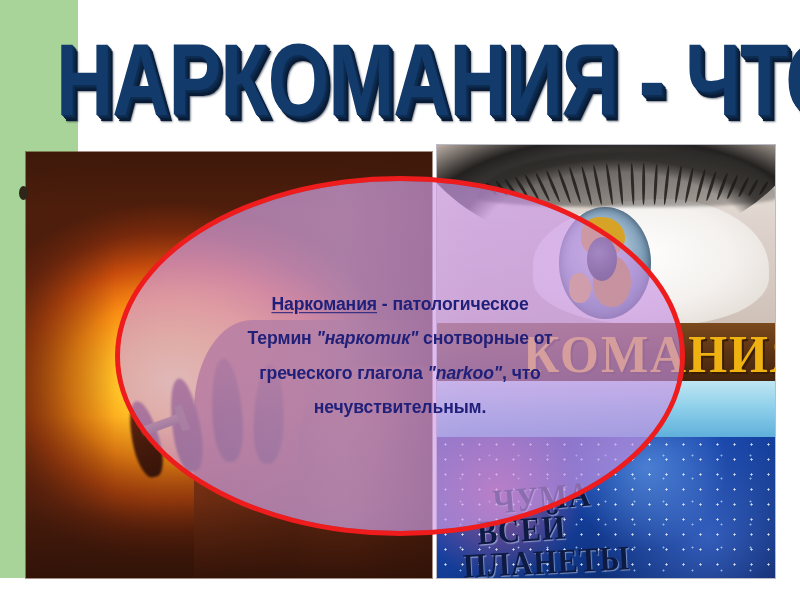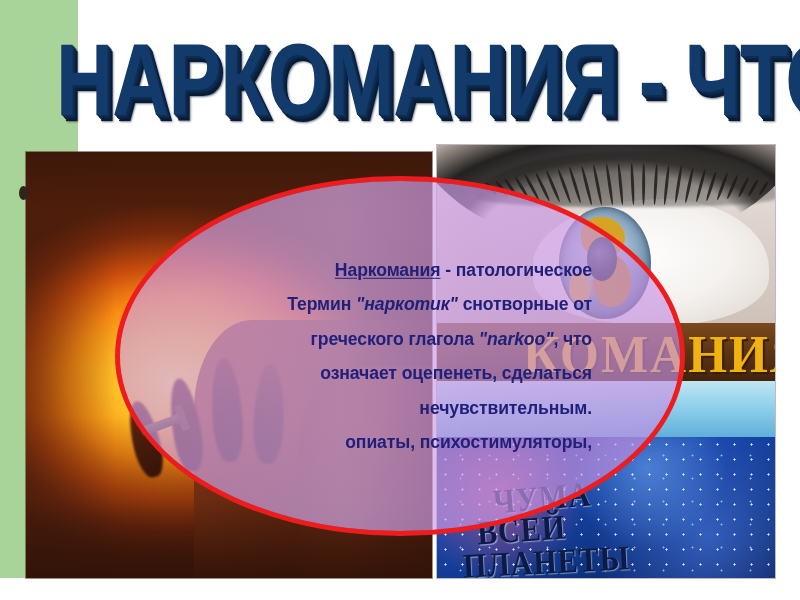--- a/index.html
+++ b/index.html
@@ -317,21 +317,21 @@
     text-align: center;
     font-family: "Liberation Sans", "DejaVu Sans", sans-serif;
     font-weight: 700;
     font-size: 17.6px;
     line-height: 26.4px;
     color: #20207a;
     letter-spacing: -0.1px;
   }
   .ellipse-text .u { text-decoration: underline; text-underline-offset: 2px; }
   .ellipse-text .it { font-style: italic; }
-  .ellipse-text p { margin: 8px; text-align: right; }
+  .ellipse-text p { margin: 8px; }
 
   
   .artifact {
     position: absolute;
     left: 19px;
     top: 186px;
     width: 9px;
     height: 14px;
     background: #2e2618;
     border-radius: 50%;
@@ -414,23 +414,21 @@
     </div>
 
   </div>
 
   <div class="ellipse">
     <div class="ellipse-inner"></div>
     <div class="ellipse-text">
       <p><span class="u">Наркомания</span><span> - </span><span>патологическое</span></p>
       <p><span>Термин </span><span class="it">"наркотик"</span><span> снотворные от</span></p>
       <p><span>греческого глагола </span><span class="it">"narkoo"</span><span>, что</span></p>
-      <p>означает оцепенеть, сделаться</p>
       <p>нечувствительным.</p>
-      <p>опиаты, психостимуляторы,</p>
     </div>
   </div>
 
   <div class="title-wrap">
     <div class="title-text">НАРКОМАНИЯ - ЧТО ЭТО?</div>
   </div>
 
 </div>
 
 </body></html>

